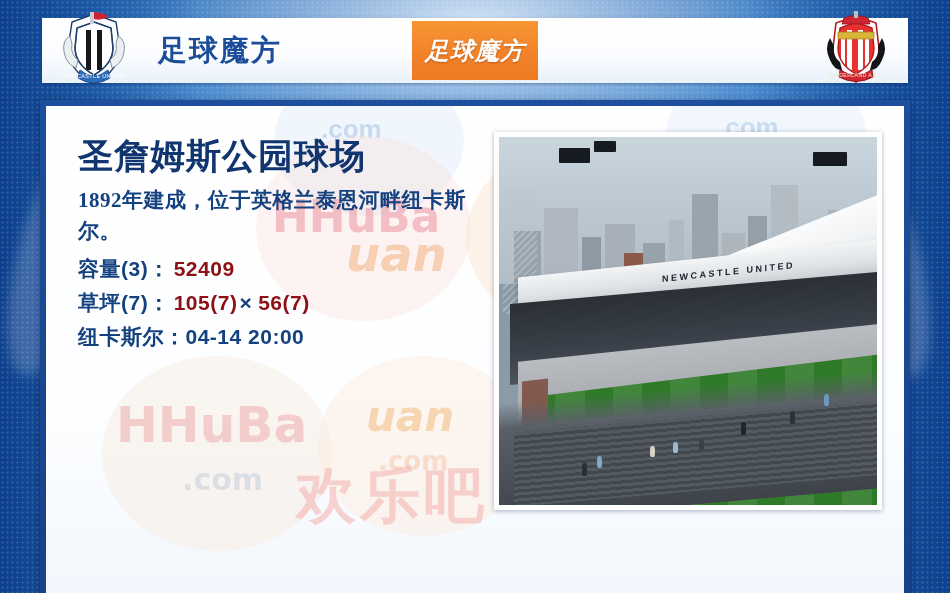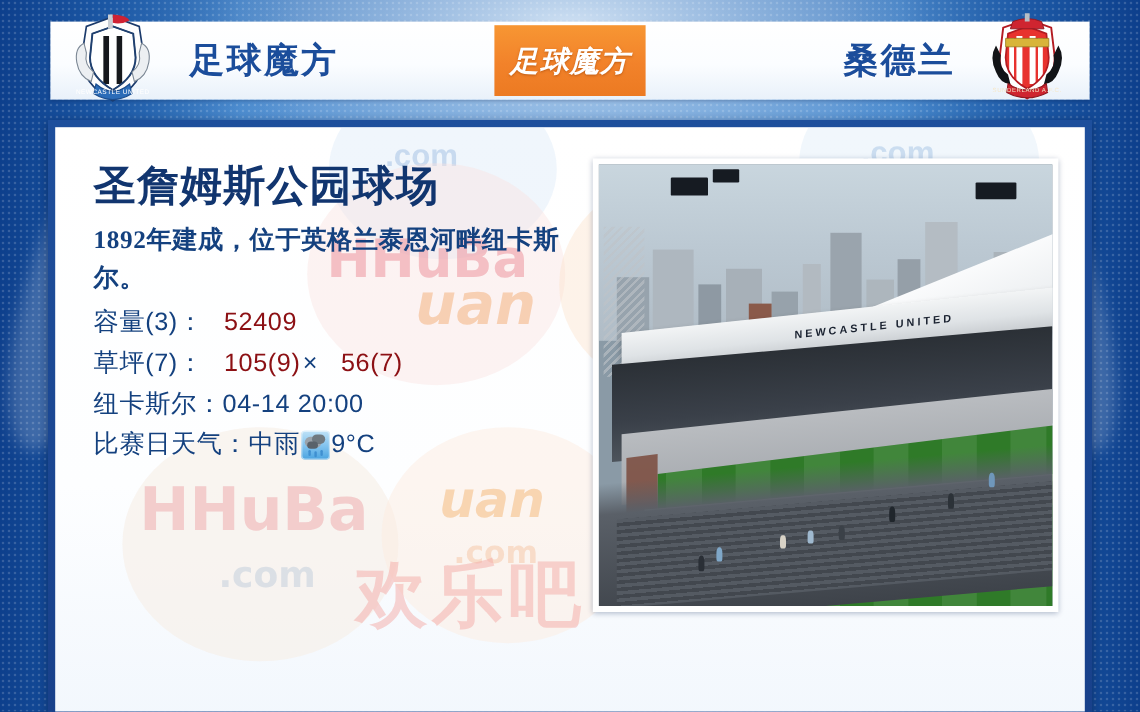--- a/index.html
+++ b/index.html
@@ -57,23 +57,23 @@
   .wm{position:absolute;pointer-events:none;user-select:none;}
   .wm-bubble{border-radius:50%;}
   .wm-h{font-weight:bold;font-family:"DejaVu Sans",sans-serif;}
 
   
   .info{position:absolute;left:32px;top:30px;width:400px;}
   .title{font-size:35px;font-weight:bold;color:#11356f;letter-spacing:1px;
     line-height:1.12;margin:0 0 10px 0;}
   .desc{font-size:21px;font-weight:bold;color:#14417f;line-height:1.45;margin:0 0 6px 0;
     letter-spacing:.5px;font-family:Liberation Serif, serif;}
-  .row{font-size:21px;font-weight:normal;color:#14417f;line-height:1.62;letter-spacing:.5px;
-    display:flex;align-items:center;white-space:nowrap;}
-  .val{color:#8c1014;margin-left:17px;}
+  .row{font-size:21px;font-weight:bold;color:#14417f;line-height:1.62;letter-spacing:.5px;
+    display:flex;align-items:flex-end;white-space:nowrap;}
+  .val{color:#8c1014;margin-left:4px;}
   .xsym{color:#14417f;margin:0 2px;}
   .wicon{display:inline-block;width:24px;height:24px;vertical-align:-5px;margin:0 1px;
     border-radius:3px;position:relative;
     background:linear-gradient(180deg,#bfe2f7 0%,#7fc2ee 55%,#4aa3e0 100%);
     box-shadow:inset 0 0 0 1px rgba(255,255,255,.5);overflow:hidden;flex:none;}
   .wicon .cl1{position:absolute;width:14px;height:9px;border-radius:6px;background:#9aa3ab;left:3px;top:5px;}
   .wicon .cl2{position:absolute;width:11px;height:8px;border-radius:5px;background:#6f7980;left:9px;top:3px;}
   .wicon .cl3{position:absolute;width:9px;height:6px;border-radius:4px;background:#59626a;left:5px;top:9px;}
   .wicon .dp{position:absolute;width:2px;height:5px;background:#3f8fd0;border-radius:1px;top:16px;}
 
@@ -152,21 +152,20 @@
         </svg>
       </div>
       <span class="tname">足球魔方</span>
     </div>
 
     <div class="brand">
       <span class="brand-txt">足球魔方</span>
     </div>
 
     <div class="hteam right">
-      <span class="tname">桑德兰</span>
       <div class="crest">
         <svg viewBox="0 0 76 78" width="76" height="78">
           <path d="M38 6 L58 13 L61 38 Q61 59 38 72 Q15 59 15 38 L18 13 Z" fill="#fff" stroke="#b31b22" stroke-width="1.6"></path>
           <path d="M38 12 L54 18 L56 38 Q56 54 38 64 Q20 54 20 38 L22 18 Z" fill="#e8322e"></path>
           <g>
             <rect x="29" y="20" width="5" height="40" fill="#fff"></rect>
             <rect x="40" y="20" width="5" height="40" fill="#fff"></rect>
             <rect x="23" y="22" width="4" height="34" fill="#fff"></rect>
             <rect x="47" y="22" width="4" height="34" fill="#fff"></rect>
             <path d="M38 12 L54 18 L56 38 Q56 54 38 64 Q20 54 20 38 L22 18 Z" fill="none" stroke="#b31b22" stroke-width="1.4"></path>
@@ -212,43 +211,30 @@
         <h1 class="title">圣詹姆斯公园球场</h1>
         <p class="desc">1892年建成，位于英格兰泰恩河畔纽卡斯尔。</p>
 
         <div class="row">
           <span>容量(3)：</span>
           <span class="val">52409</span>
         </div>
 
         <div class="row">
           <span>草坪(7)：</span>
-          <span class="val">105(9)</span>
+          <span class="val">105(7)</span>
           <span class="xsym">×</span>
           <span class="val">56(7)</span>
         </div>
 
         <div class="row">
           <span>纽卡斯尔：</span>
           <span>04-14 20:00</span>
         </div>
 
-        <div class="row">
-          <span>比赛日天气：</span>
-          <span>中雨</span>
-          <span class="wicon">
-            <i class="cl1"></i>
-              <i class="cl2"></i>
-              <i class="cl3"></i>
-            <i class="dp" style="left:6px;"></i>
-              <i class="dp" style="left:11px;top:17px;"></i>
-              <i class="dp" style="left:16px;"></i>
-          </span>
-          <span>9°C</span>
-        </div>
       </div>
 
       <div class="photo-wrap">
         <div class="photo">
           <div class="sky"></div>
 
           <div class="city">
             <div class="bld" style="left:4%;width:7%;height:52%;background:#97a3ad;"></div>
             <div class="bld" style="left:12%;width:9%;height:74%;background:#aeb7bf;"></div>
             <div class="bld" style="left:22%;width:5%;height:46%;background:#8e99a3;"></div>

